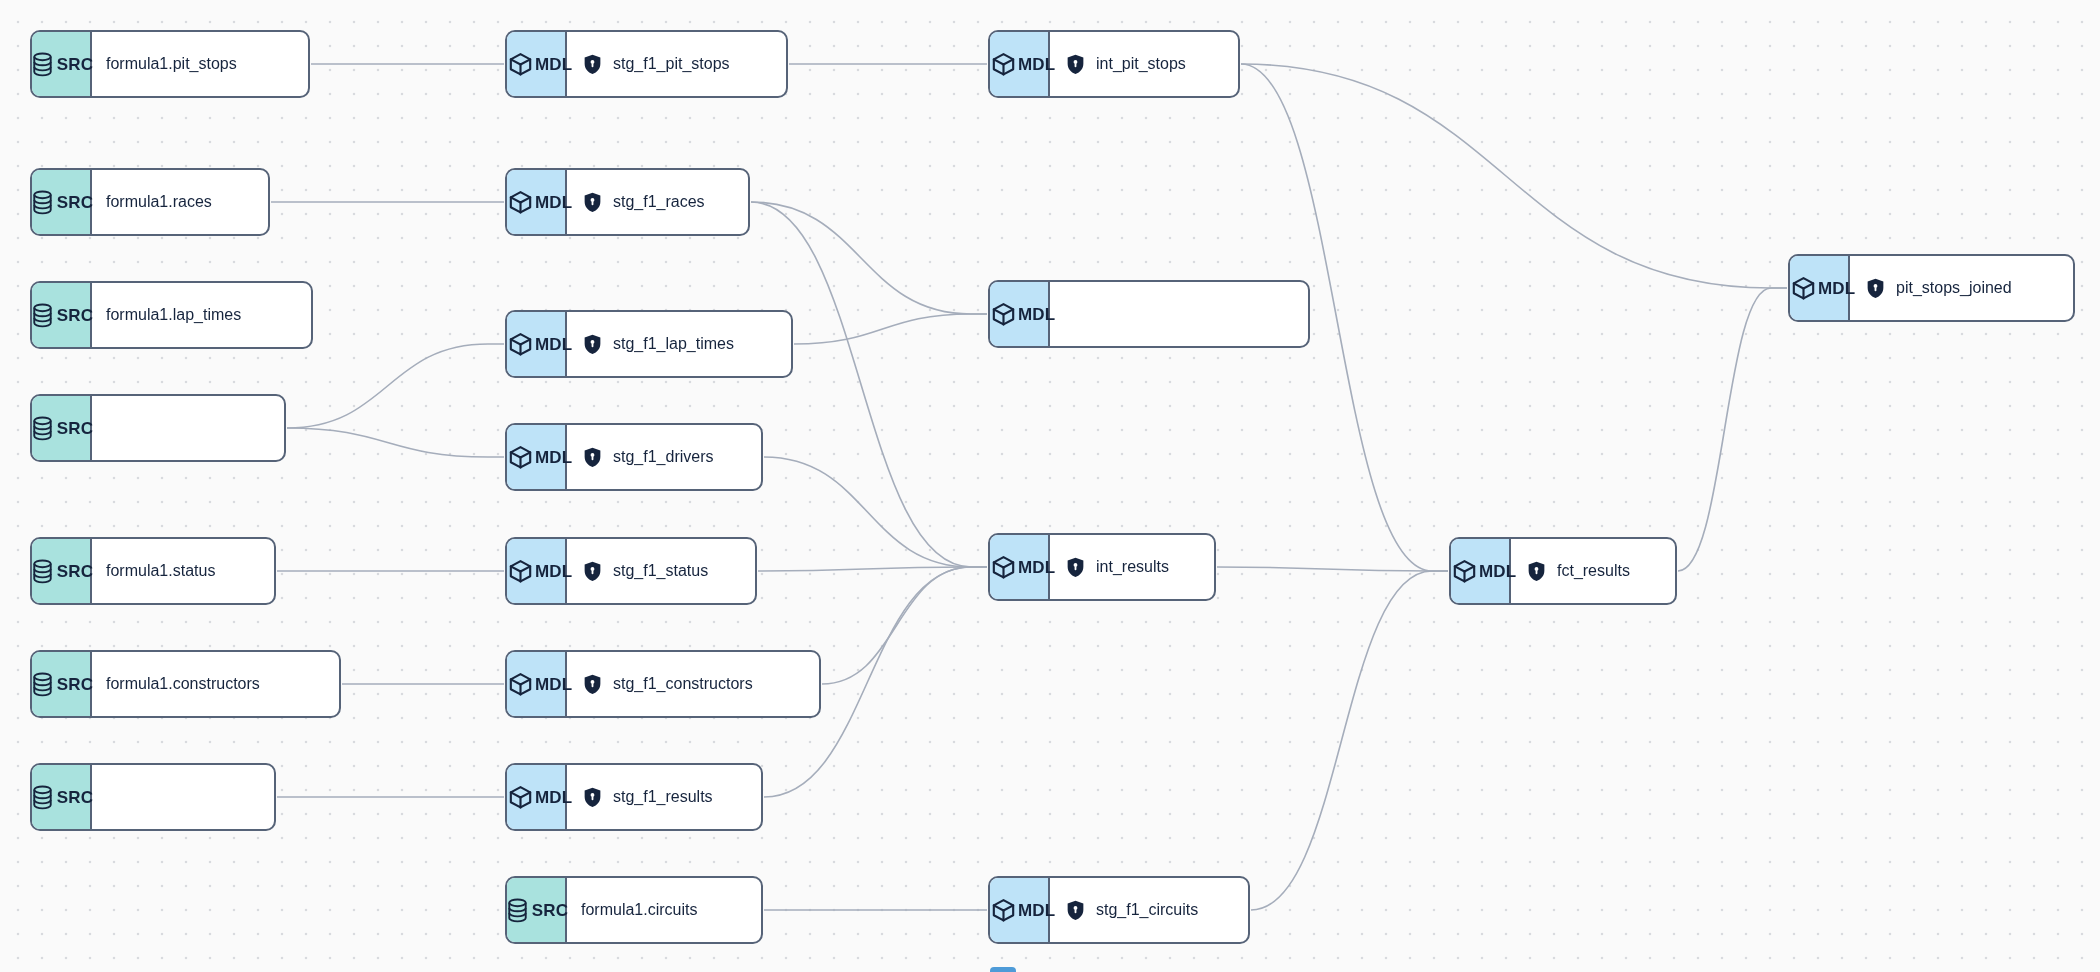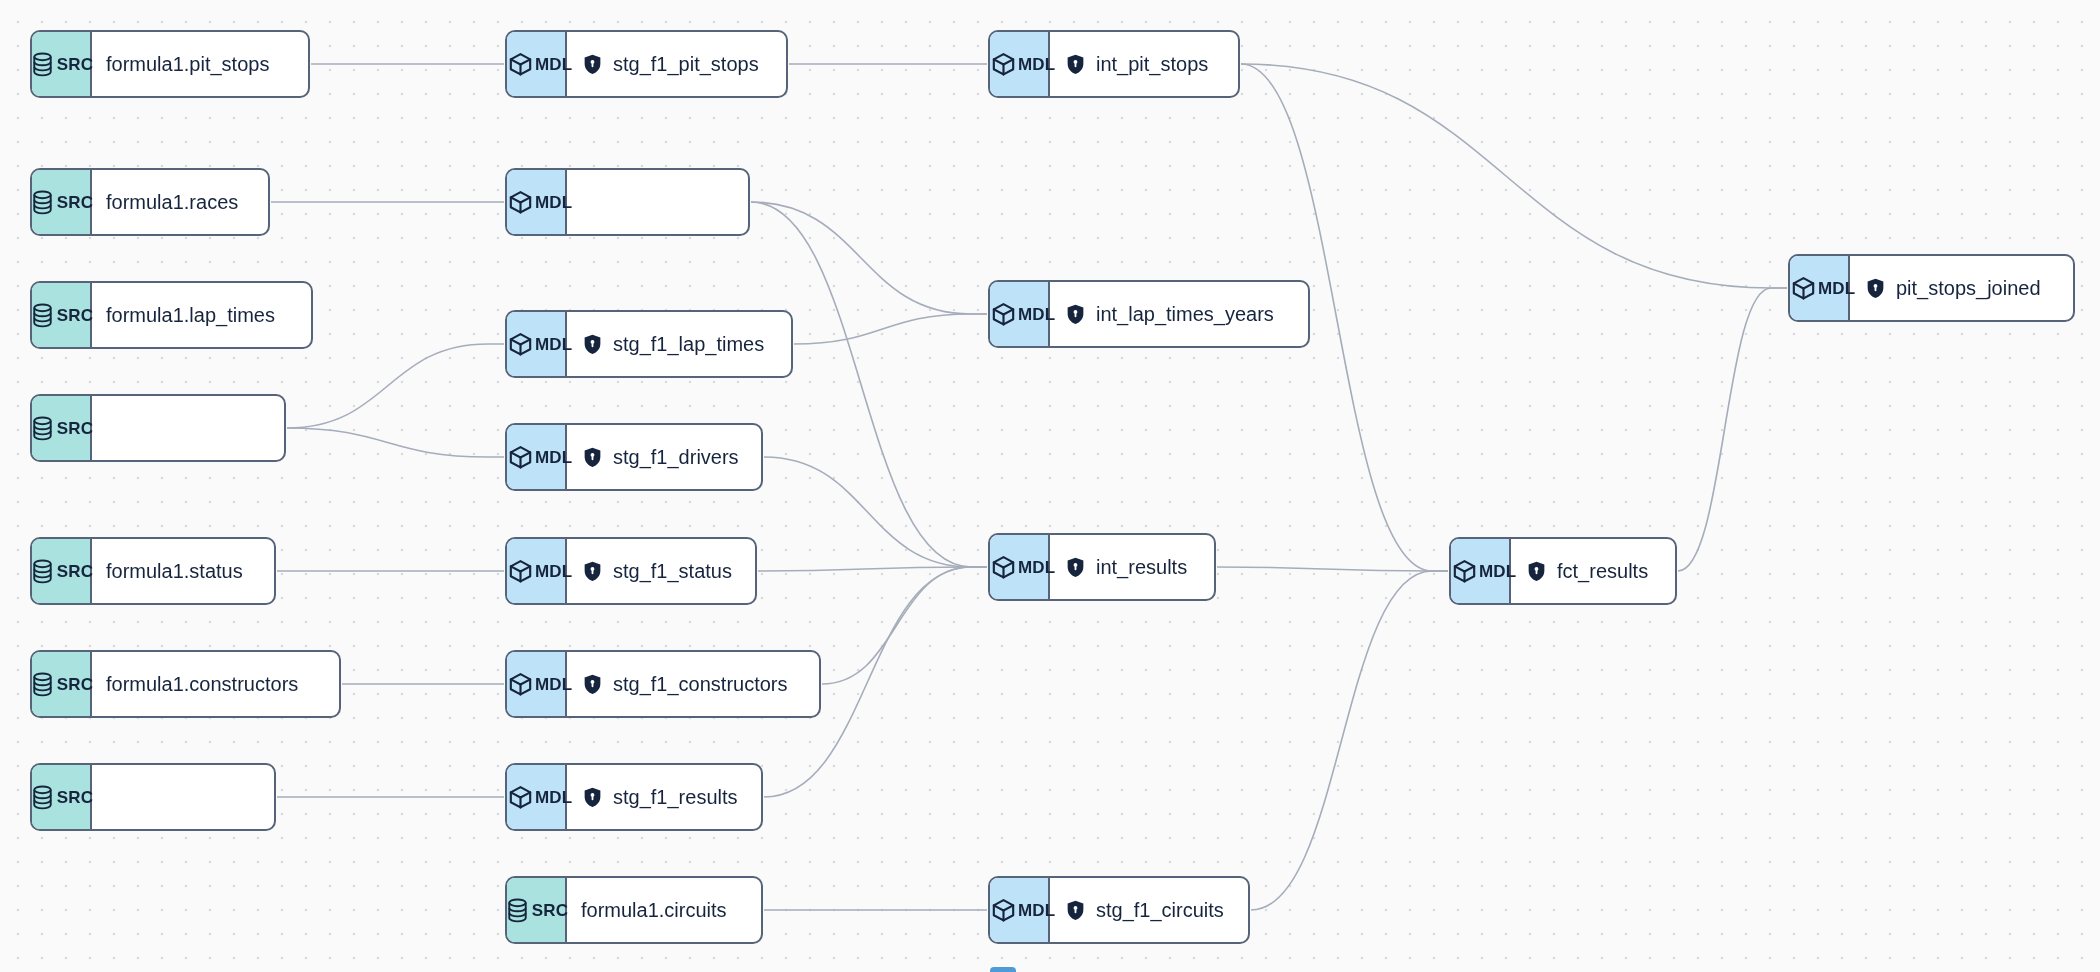--- a/index.html
+++ b/index.html
@@ -40,21 +40,21 @@
   .node.src .chip{background:var(--src-chip);}
   .node.mdl .chip{background:var(--mdl-chip);justify-content:space-between;}
   .chip .icon svg{width:27px;height:27px;display:block;}
   .chip-label{
     font-size:17px;font-weight:600;line-height:1;color:var(--text);
     letter-spacing:.2px;margin-top:1px;
   }
   .body{
     flex:1;display:flex;align-items:center;
     padding:0 14px;gap:9px;
-    font-size:20px;color:var(--text);white-space:nowrap;
+    font-size:16px;color:var(--text);white-space:nowrap;
     border-radius:0 8px 8px 0;
   }
   .shield svg{width:23px;height:23px;display:block;}
   .label{line-height:1;}
   .clipped-node{
     position:absolute;border-radius:4px 4px 0 0;
   }
 </style>
 </head>
 <body>
@@ -232,20 +232,30 @@
       <div class="chip">
         <span class="icon">
           <svg viewBox="0 0 24 24" fill="none" stroke="currentColor" stroke-width="1.9" stroke-linejoin="round" stroke-linecap="round">
             <path d="M12 2.8l8.6 4.6L12 12 3.4 7.4 12 2.8z"></path>
             <path d="M3.4 7.4v8.8l8.6 4.6V12"></path>
             <path d="M20.6 7.4v8.8L12 20.8"></path>
           </svg>
         </span>
         <span class="chip-label">MDL</span>
       </div>
+      <div class="body">
+        <span class="shield">
+          <svg viewBox="0 0 24 24" fill="currentColor">
+            <path d="M12 1.7l8.2 3v6.4c0 5.2-3.3 8.8-8.2 10.9C7.1 19.9 3.8 16.3 3.8 11.1V4.7l8.2-3z"></path>
+            <circle cx="12" cy="9.4" r="2" fill="#fff"></circle>
+            <rect x="11.05" y="11" width="1.9" height="3.9" rx="0.95" fill="#fff"></rect>
+          </svg>
+        </span>
+        <span class="label">stg_f1_races</span>
+      </div>
     </div>
     <div class="node mdl" style="left: 505px; top: 310px; width: 288px; height: 68px;">
       <div class="chip">
         <span class="icon">
           <svg viewBox="0 0 24 24" fill="none" stroke="currentColor" stroke-width="1.9" stroke-linejoin="round" stroke-linecap="round">
             <path d="M12 2.8l8.6 4.6L12 12 3.4 7.4 12 2.8z"></path>
             <path d="M3.4 7.4v8.8l8.6 4.6V12"></path>
             <path d="M20.6 7.4v8.8L12 20.8"></path>
           </svg>
         </span>
@@ -375,30 +385,20 @@
     <div class="node mdl" style="left: 988px; top: 280px; width: 322px; height: 68px;">
       <div class="chip">
         <span class="icon">
           <svg viewBox="0 0 24 24" fill="none" stroke="currentColor" stroke-width="1.9" stroke-linejoin="round" stroke-linecap="round">
             <path d="M12 2.8l8.6 4.6L12 12 3.4 7.4 12 2.8z"></path>
             <path d="M3.4 7.4v8.8l8.6 4.6V12"></path>
             <path d="M20.6 7.4v8.8L12 20.8"></path>
           </svg>
         </span>
         <span class="chip-label">MDL</span>
-      </div>
-      <div class="body">
-        <span class="shield">
-          <svg viewBox="0 0 24 24" fill="currentColor">
-            <path d="M12 1.7l8.2 3v6.4c0 5.2-3.3 8.8-8.2 10.9C7.1 19.9 3.8 16.3 3.8 11.1V4.7l8.2-3z"></path>
-            <circle cx="12" cy="9.4" r="2" fill="#fff"></circle>
-            <rect x="11.05" y="11" width="1.9" height="3.9" rx="0.95" fill="#fff"></rect>
-          </svg>
-        </span>
-        <span class="label">int_lap_times_years</span>
       </div>
     </div>
     <div class="node mdl" style="left: 988px; top: 533px; width: 228px; height: 68px;">
       <div class="chip">
         <span class="icon">
           <svg viewBox="0 0 24 24" fill="none" stroke="currentColor" stroke-width="1.9" stroke-linejoin="round" stroke-linecap="round">
             <path d="M12 2.8l8.6 4.6L12 12 3.4 7.4 12 2.8z"></path>
             <path d="M3.4 7.4v8.8l8.6 4.6V12"></path>
             <path d="M20.6 7.4v8.8L12 20.8"></path>
           </svg>

